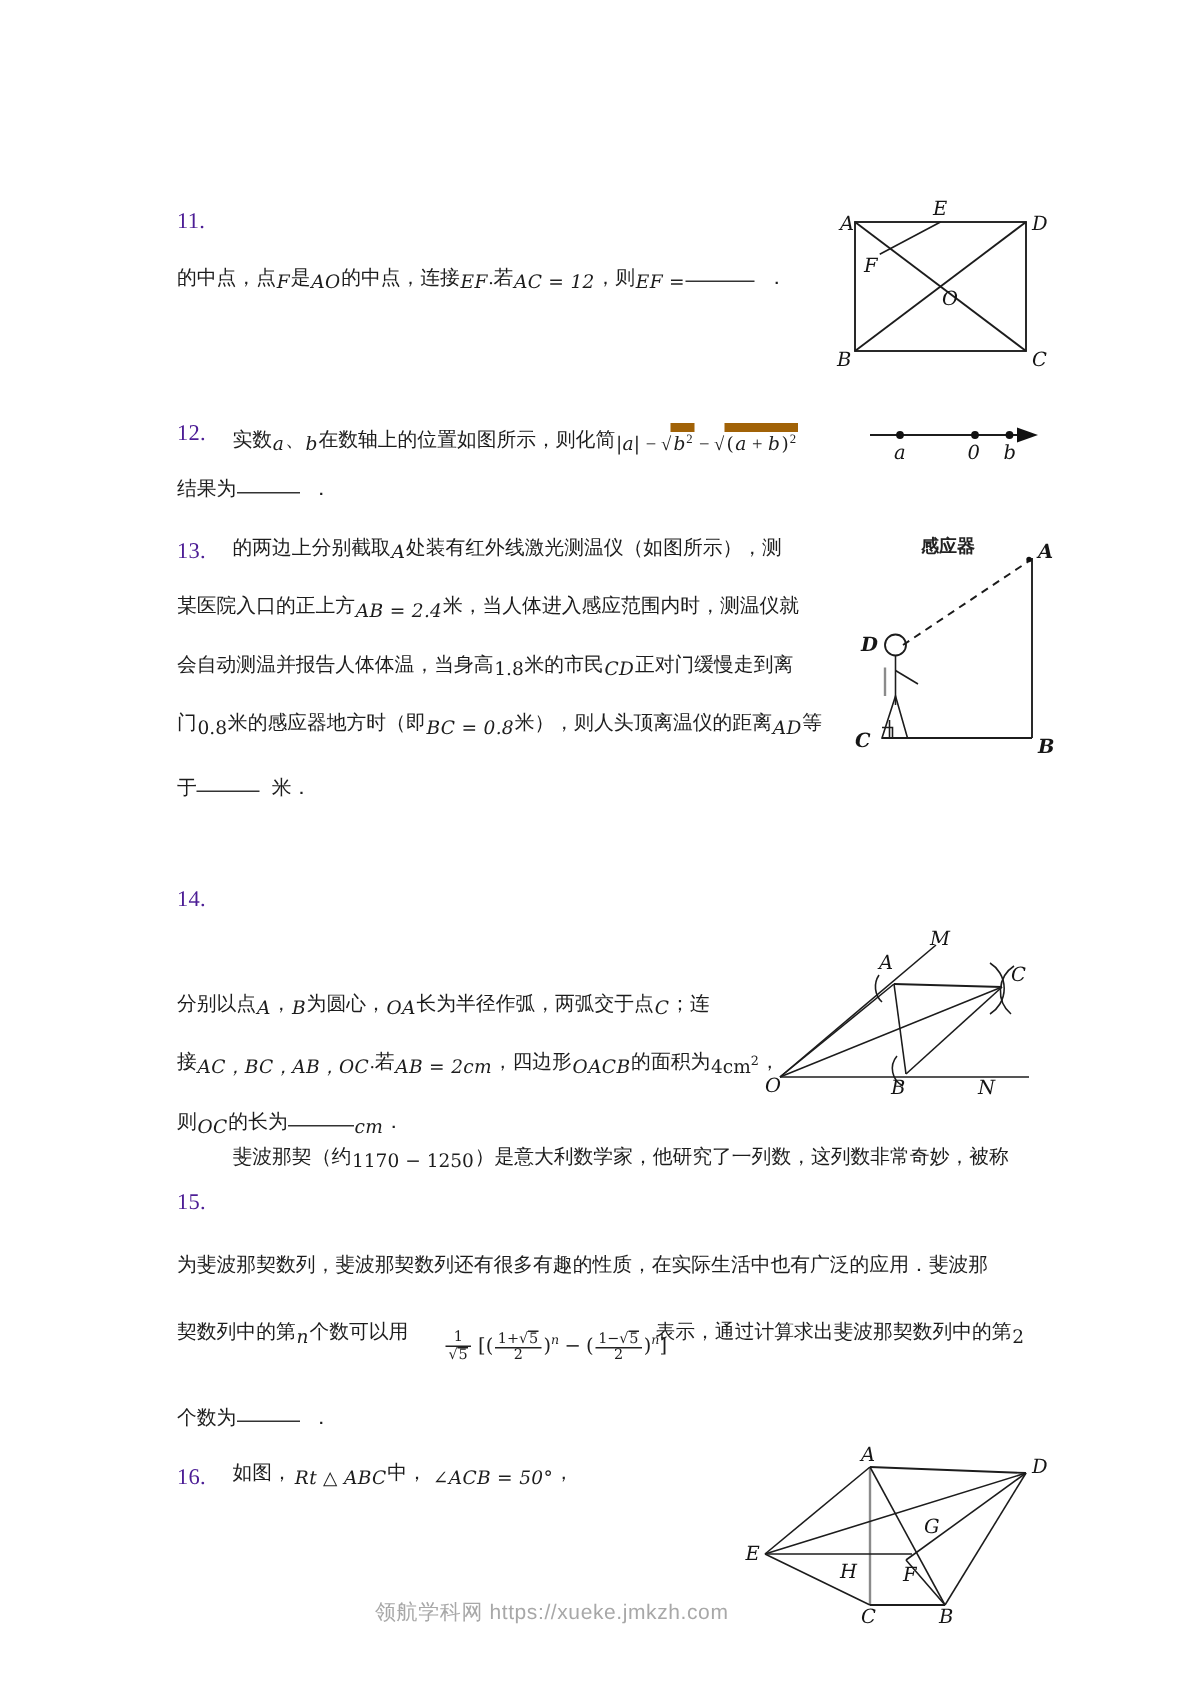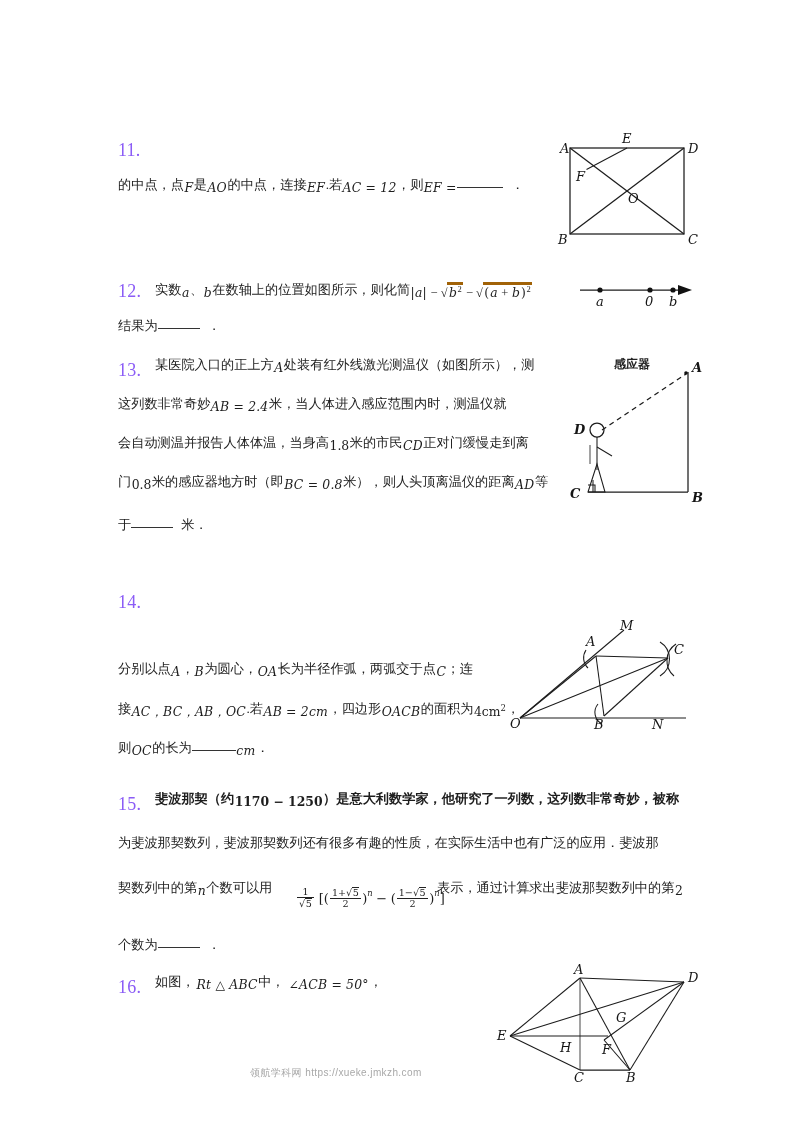--- a/index.html
+++ b/index.html
@@ -18,22 +18,22 @@
   }
   .page {
     position: absolute;
     inset: 0;
     background: #fff;
   }
 
   
   .qnum {
     position: absolute;
-    font-size: 18px;
-    color: #8b5cf6;
+    font-size: 15px;
+    color: #4c1d95;
     letter-spacing: .2px;
   }
   .ln {
     position: absolute;
     font-size: 13.2px;
     line-height: 1.0;
     white-space: nowrap;
     color: #1d1d1d;
   }
   .cjk { font-family: "Liberation Serif", "DejaVu Serif", serif; }
@@ -140,32 +140,32 @@
   .exp {
     font-size: 8.4px;
     vertical-align: super;
     font-style: italic;
   }
   .big { font-size: 13px; vertical-align: middle; }
 
   
   .sqrt-inline { white-space: nowrap; font-size: 12.4px; position: relative; top: 2.5px; }
   .sqrt-inline .obar {
-    border-top: 3px solid #a16207;
+    border-top: 6px solid #a16207;
     padding: 0 1px;
     display: inline-block;
     line-height: 1.15;
   }
   .sup2 { font-size: 8.5px; vertical-align: super; }
 
   
   .watermark {
     position: absolute;
     font-family: "Liberation Sans", "DejaVu Sans", sans-serif;
-    font-size: 10px;
+    font-size: 14px;
     color: #a8a8a8;
     letter-spacing: .4px;
     white-space: nowrap;
   }
 </style>
 </head>
 <body>
 
 <div class="page">
 
@@ -214,24 +214,24 @@
       <circle class="dot" cx="95" cy="12" r="2.6"></circle>
       <text class="flab" x="18" y="28">a</text>
       <text class="flab" x="67" y="28">0</text>
       <text class="flab" x="91" y="28">b</text>
     </svg>
   </div>
 
   <div class="qnum" style="left:118px; top:360px;">13.</div>
 
   <div class="ln" style="left:155px; top:358px;">
-    <span class="cjk">某医院入口的正上方</span><span class="mi">A</span><span class="cjk">处装有红外线激光测温仪</span><span class="cjk">（如图所示）</span><span class="cjk">，测</span>
+    <span class="cjk">的两边上分别截取</span><span class="mi">A</span><span class="cjk">处装有红外线激光测温仪</span><span class="cjk">（如图所示）</span><span class="cjk">，测</span>
   </div>
   <div class="ln" style="left:118px; top:397px;">
-    <span class="cjk">这列数非常奇妙</span><span class="mi">AB = 2.4</span><span class="cjk">米，当人体进入感应范围内时，测温仪就</span>
+    <span class="cjk">某医院入口的正上方</span><span class="mi">AB = 2.4</span><span class="cjk">米，当人体进入感应范围内时，测温仪就</span>
   </div>
   <div class="ln" style="left:118px; top:436px;">
     <span class="cjk">会自动测温并报告人体体温，当身高</span><span class="mn">1.8</span><span class="cjk">米的市民</span><span class="mi">CD</span><span class="cjk">正对门缓慢走到离</span>
   </div>
   <div class="ln" style="left:118px; top:475px;">
     <span class="cjk">门</span><span class="mn">0.8</span><span class="cjk">米的感应器地方时</span><span class="cjk">（即</span><span class="mi">BC = 0.8</span><span class="cjk">米）</span><span class="cjk">，则人头顶离温仪的距离</span><span class="mi">AD</span><span class="cjk">等</span>
   </div>
   <div class="ln" style="left:118px; top:517px;">
     <span class="cjk">于</span><span class="blank" style="width:42px;"></span><span class="cjk" style="padding-left:8px;">米．</span>
   </div>
@@ -298,21 +298,21 @@
       <text class="flab" x="112" y="10">M</text>
       <text class="flab" x="166" y="34">C</text>
       <text class="flab" x="2" y="108">O</text>
       <text class="flab" x="86" y="109">B</text>
       <text class="flab" x="144" y="109">N</text>
     </svg>
   </div>
 
   <div class="qnum" style="left:118px; top:794px;">15.</div>
 
-  <div class="ln" style="left:155px; top:792px;font-weight:bold;">
+  <div class="ln" style="left:155px; top:764px;">
     <span class="cjk">斐波那契</span><span class="cjk">（约</span><span class="mn">1170 − 1250</span><span class="cjk">）</span><span class="cjk">是意大利数学家，他研究了一列数，这列数非常奇妙，被称</span>
   </div>
   <div class="ln" style="left:118px; top:836px;">
     <span class="cjk">为斐波那契数列，斐波那契数列还有很多有趣的性质，在实际生活中也有广泛的应用．斐波那</span>
   </div>
   <div class="ln" style="left:118px; top:881px;">
     <span class="cjk">契数列中的第</span><span class="mi">n</span><span class="cjk">个数可以用</span>
   </div>
   <div class="ln" style="left:437px; top:881px;">
     <span class="cjk">表示，通过计算求出斐波那契数列中的第</span><span class="mn">2</span>

